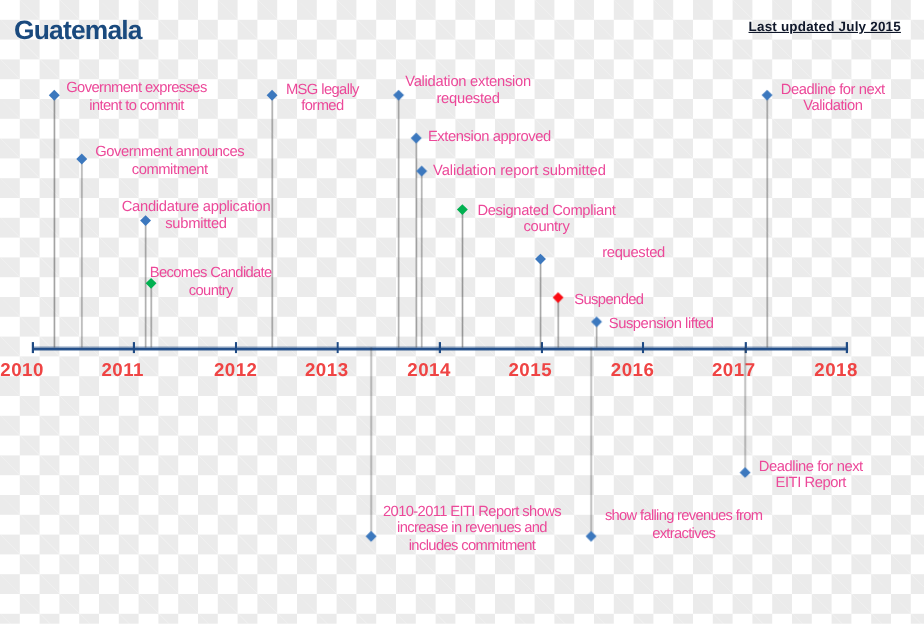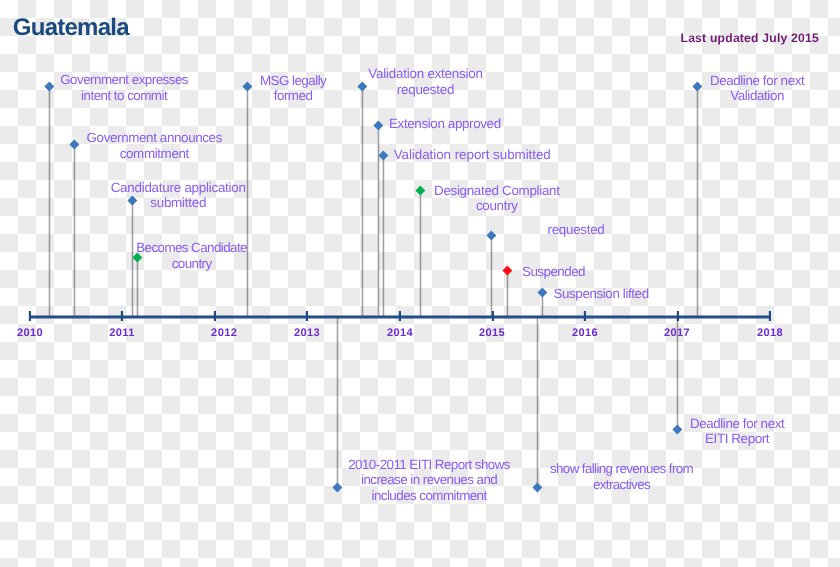--- a/index.html
+++ b/index.html
@@ -8,30 +8,30 @@
     background-color:#ffffff;
     background-image:
       linear-gradient(45deg,#ebebeb 25%,transparent 25%,transparent 75%,#ebebeb 75%),
       linear-gradient(45deg,#ebebeb 25%,transparent 25%,transparent 75%,#ebebeb 75%);
     background-size:36px 36px;
     background-position:0 0,18px 18px;
   }
   #stage{position:absolute;left:0;top:0;width:840px;height:402px;transform:translateZ(0);}
   body,#stage{-webkit-font-smoothing:antialiased;text-rendering:geometricPrecision;}
   .title{position:absolute;left:12.8px;top:14.0px;font-weight:bold;font-size:24px;color:#1A4A7E;letter-spacing:-0.75px;}
-  .updated{position:absolute;left:680.5px;top:31px;font-weight:bold;font-size:12.2px;color:#701a75;letter-spacing:0.2px;}
+  .updated{position:absolute;left:680.5px;top:17px;font-weight:bold;font-size:12.2px;color:#0f172a;letter-spacing:0.2px;text-decoration:underline;}
   .axisline{position:absolute;left:29.5px;top:315px;width:741px;height:4px;background:linear-gradient(to bottom,rgba(30,74,132,0.52) 0%,rgba(30,74,132,0.52) 25%,#1E4A84 25%,#2A5590 75%,rgba(30,74,132,0.5) 75%,rgba(30,74,132,0.5) 100%);}
   .tick{position:absolute;top:310.6px;width:3px;height:10.2px;background:linear-gradient(to right,rgba(30,74,132,0) 0%,rgba(30,74,132,0.30) 30%,#1E4A84 36%,#1E4A84 90%,rgba(30,74,132,0.10) 95%,rgba(30,74,132,0) 100%);}
-  .yearlbl{position:absolute;top:326.6px;font-weight:bold;font-size:11px;color:#6d28d9;text-align:center;width:60px;letter-spacing:0.45px;text-indent:0.45px;}
+  .yearlbl{position:absolute;top:326.6px;font-weight:bold;font-size:17px;color:#ef4444;width:60px;letter-spacing:0.45px;text-indent:0.45px;}
   .stem{position:absolute;width:3px;background:linear-gradient(to right,rgba(60,60,60,0) 0%,rgba(60,60,60,0.26) 30%,rgba(60,60,60,0.49) 50%,rgba(60,60,60,0.22) 70%,rgba(60,60,60,0) 100%);}
   .mk{position:absolute;width:6.7px;height:6.7px;transform:rotate(45deg);}
   .mk.blue{background:#3C78BE;}
   .mk.green{background:#00B050;}
   .mk.red{background:#FB0B12;}
-  .lbl{position:absolute;color:#8b5cf6;font-size:13.4px;line-height:15.6px;white-space:nowrap;letter-spacing:-0.40px;}
+  .lbl{position:absolute;color:#ec4899;font-size:13.4px;line-height:15.6px;white-space:nowrap;letter-spacing:-0.40px;}
   .lbl div{white-space:nowrap;}
   .ctr{text-align:center;}
 </style>
 </head>
 <body>
 
 <div id="stage">
 
   <div class="title">Guatemala</div>
   <div class="updated">Last updated July 2015</div>

